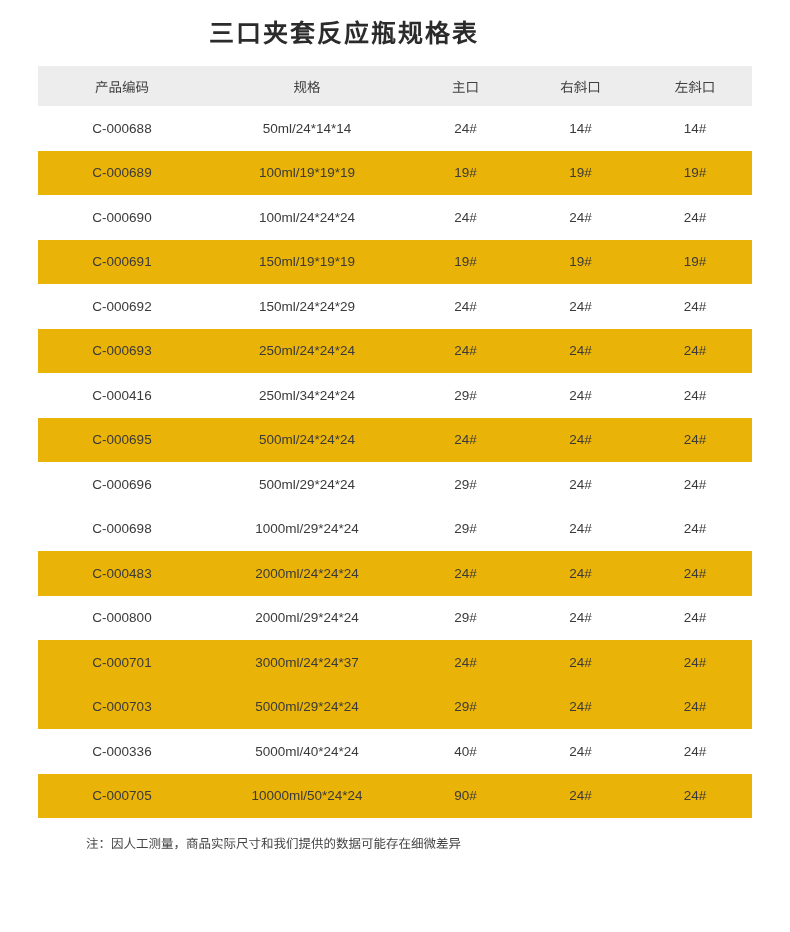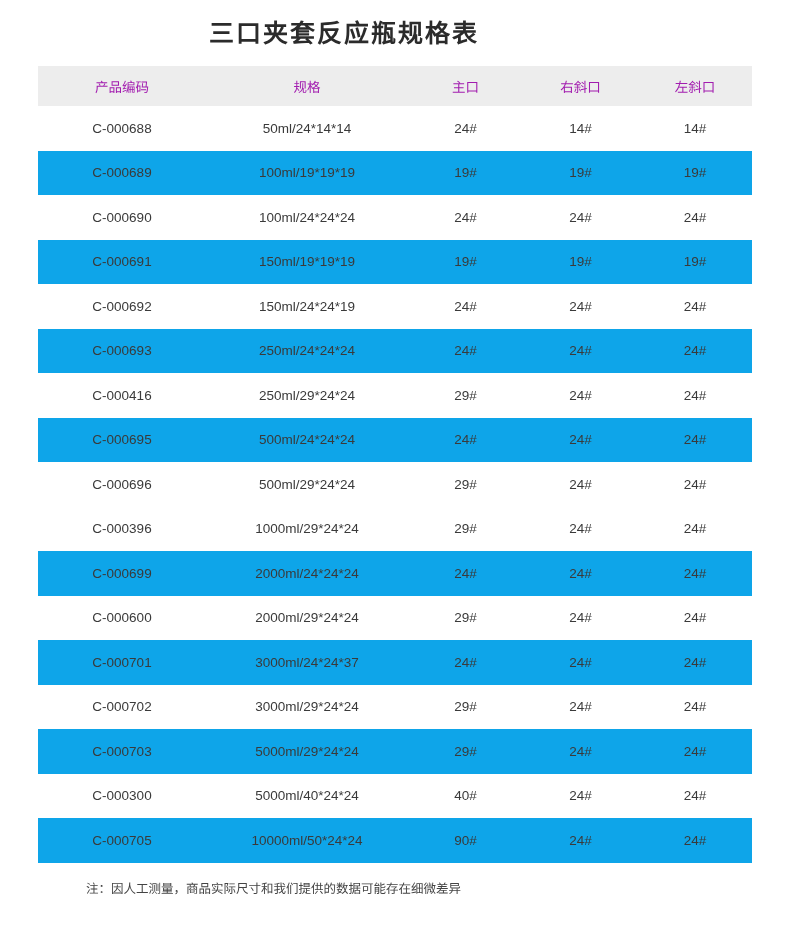--- a/index.html
+++ b/index.html
@@ -39,40 +39,40 @@
     font-size: 13px;
   }
   table.spec-table col.c0 { width: 168px; }
   table.spec-table col.c1 { width: 202px; }
   table.spec-table col.c2 { width: 115px; }
   table.spec-table col.c3 { width: 115px; }
   table.spec-table col.c4 { width: 114px; }
   table.spec-table thead th {
     background: #ededed;
     font-weight: 400;
-    color: #a21caf;
+    color: #404040;
     font-size: 13.5px;
     height: 38px;
     text-align: center;
     vertical-align: middle;
     border: none;
   }
   table.spec-table tbody td {
     height: 42.5px;
     text-align: center;
     vertical-align: middle;
     font-size: 13.5px;
     color: #3a3a3a;
     border: none;
   }
   table.spec-table tbody tr.odd td {
     background: #ffffff;
   }
   table.spec-table tbody tr.even td {
-    background: #0ea5e9;
+    background: #eab308;
   }
   .note {
     margin-top: 16px;
     font-size: 12.5px;
     color: #444444;
     padding-left: 48px;
     line-height: 20px;
   }
 </style>
 </head>
@@ -123,97 +123,90 @@
       </tr>
       <tr class="even">
         <td>C-000691</td>
         <td>150ml/19*19*19</td>
         <td>19#</td>
         <td>19#</td>
         <td>19#</td>
       </tr>
       <tr class="odd">
         <td>C-000692</td>
-        <td>150ml/24*24*19</td>
+        <td>150ml/24*24*29</td>
         <td>24#</td>
         <td>24#</td>
         <td>24#</td>
       </tr>
       <tr class="even">
         <td>C-000693</td>
         <td>250ml/24*24*24</td>
         <td>24#</td>
         <td>24#</td>
         <td>24#</td>
       </tr>
       <tr class="odd">
         <td>C-000416</td>
-        <td>250ml/29*24*24</td>
+        <td>250ml/34*24*24</td>
         <td>29#</td>
         <td>24#</td>
         <td>24#</td>
       </tr>
       <tr class="even">
         <td>C-000695</td>
         <td>500ml/24*24*24</td>
         <td>24#</td>
         <td>24#</td>
         <td>24#</td>
       </tr>
       <tr class="odd">
         <td>C-000696</td>
         <td>500ml/29*24*24</td>
         <td>29#</td>
         <td>24#</td>
         <td>24#</td>
       </tr>
       <tr class="odd">
-        <td>C-000396</td>
+        <td>C-000698</td>
         <td>1000ml/29*24*24</td>
         <td>29#</td>
         <td>24#</td>
         <td>24#</td>
       </tr>
       <tr class="even">
-        <td>C-000699</td>
+        <td>C-000483</td>
         <td>2000ml/24*24*24</td>
         <td>24#</td>
         <td>24#</td>
         <td>24#</td>
       </tr>
       <tr class="odd">
-        <td>C-000600</td>
+        <td>C-000800</td>
         <td>2000ml/29*24*24</td>
         <td>29#</td>
         <td>24#</td>
         <td>24#</td>
       </tr>
       <tr class="even">
         <td>C-000701</td>
         <td>3000ml/24*24*37</td>
         <td>24#</td>
         <td>24#</td>
         <td>24#</td>
       </tr>
-      <tr class="odd">
-        <td>C-000702</td>
-        <td>3000ml/29*24*24</td>
-        <td>29#</td>
-        <td>24#</td>
-        <td>24#</td>
-      </tr>
       <tr class="even">
         <td>C-000703</td>
         <td>5000ml/29*24*24</td>
         <td>29#</td>
         <td>24#</td>
         <td>24#</td>
       </tr>
       <tr class="odd">
-        <td>C-000300</td>
+        <td>C-000336</td>
         <td>5000ml/40*24*24</td>
         <td>40#</td>
         <td>24#</td>
         <td>24#</td>
       </tr>
       <tr class="even">
         <td>C-000705</td>
         <td>10000ml/50*24*24</td>
         <td>90#</td>
         <td>24#</td>

